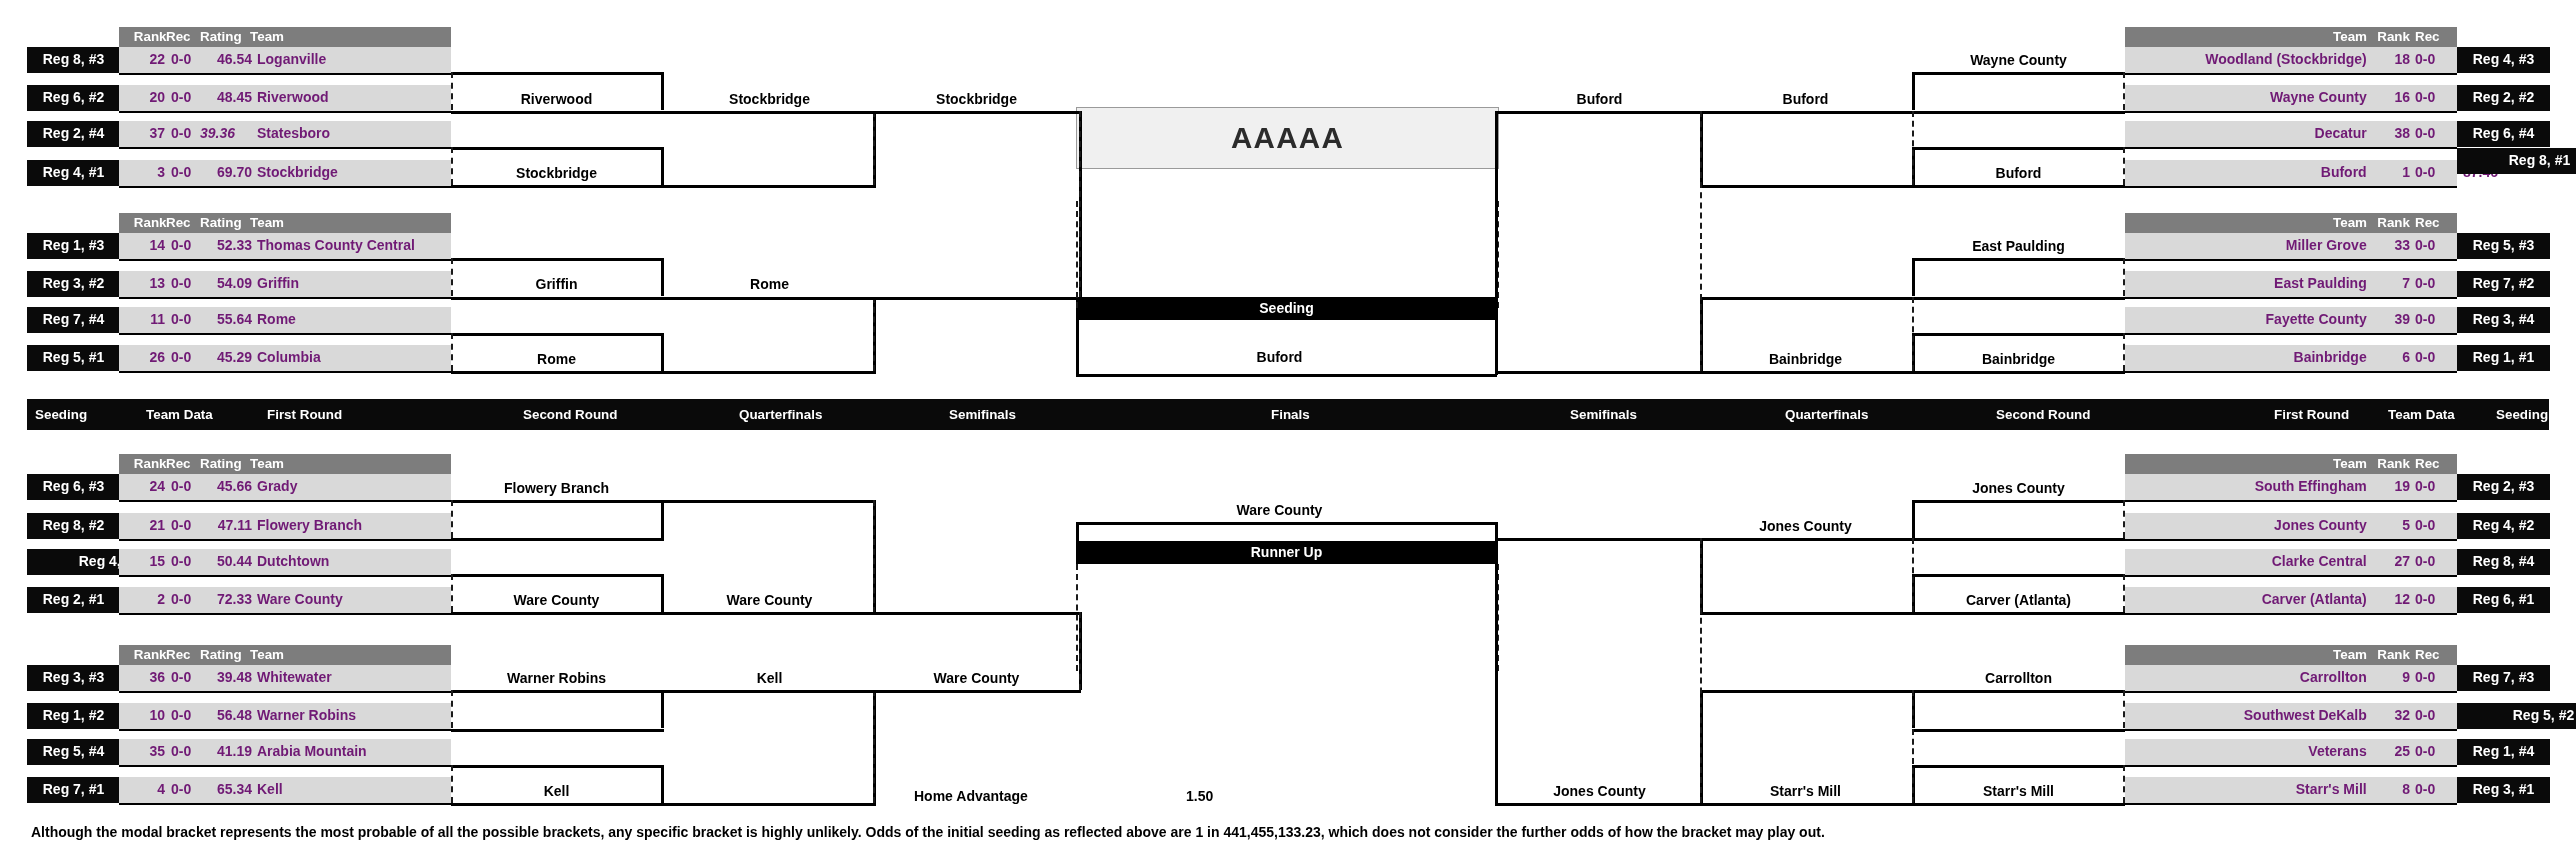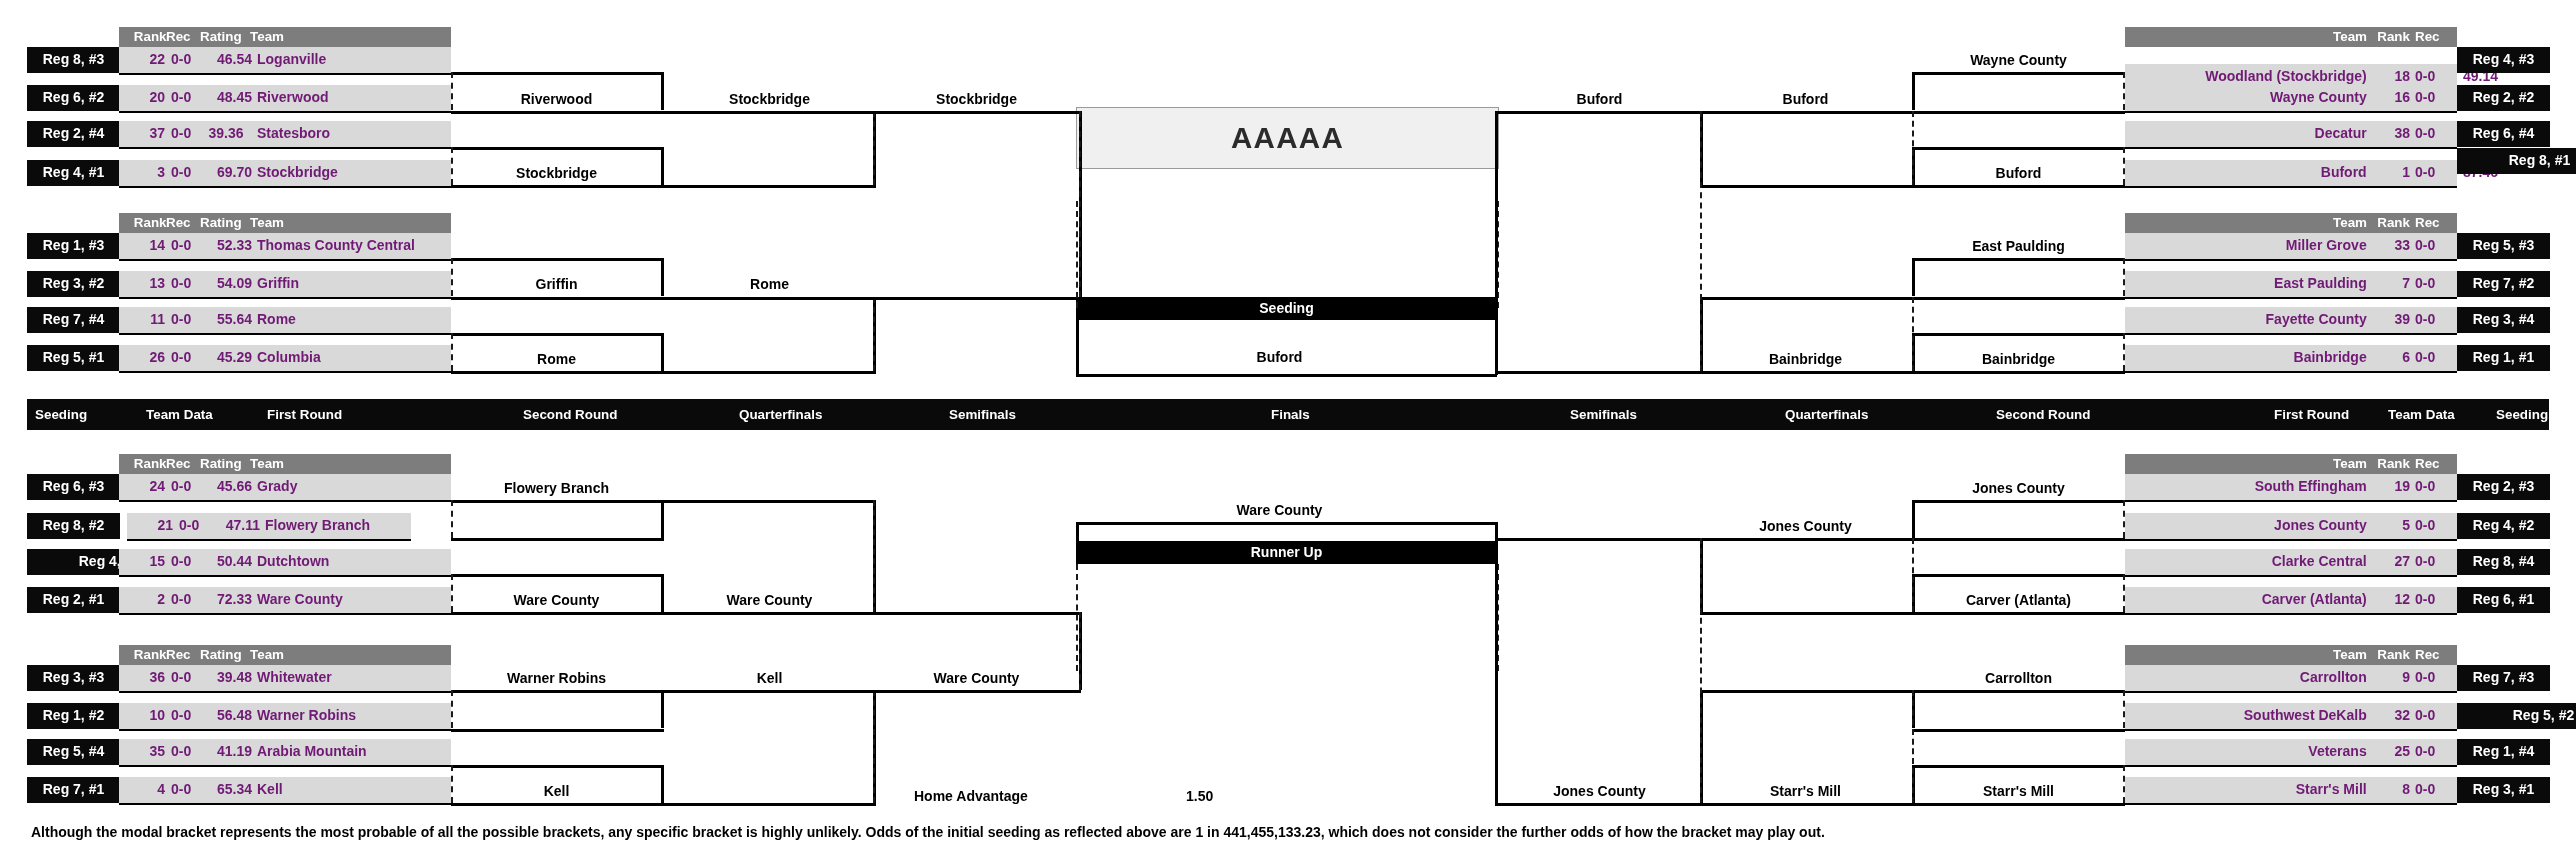--- a/index.html
+++ b/index.html
@@ -114,21 +114,21 @@
     <div class="trow" style="left: 119px; top: 85px; width: 332px;">
       <span style="left: 12px; width: 34px; text-align: right;">20</span>
       <span style="left: 52px; width: 29.5px; text-align: left;">0-0</span>
       <span style="left: 81px; width: 52px; text-align: right;">48.45</span>
       <span style="left: 138px; width: 191px; text-align: left;">Riverwood</span>
     </div>
     <div class="seedbox" style="left: 27px; top: 121px;">Reg 2, #4</div>
     <div class="trow" style="left: 119px; top: 121px; width: 332px;">
       <span style="left: 12px; width: 34px; text-align: right;">37</span>
       <span style="left: 52px; width: 29.5px; text-align: left;">0-0</span>
-      <span style="left: 81px; width: 52px; text-align: center;">39.36</span>
+      <span style="left: 81px; width: 52px; text-align: left; font-style: italic;">39.36</span>
       <span style="left: 138px; width: 191px; text-align: left;">Statesboro</span>
     </div>
     <div class="seedbox" style="left: 27px; top: 160px;">Reg 4, #1</div>
     <div class="trow" style="left: 119px; top: 160px; width: 332px;">
       <span style="left: 12px; width: 34px; text-align: right;">3</span>
       <span style="left: 52px; width: 29.5px; text-align: left;">0-0</span>
       <span style="left: 81px; width: 52px; text-align: right;">69.70</span>
       <span style="left: 138px; width: 191px; text-align: left;">Stockbridge</span>
     </div>
     <div class="thead" style="left: 119px; top: 213px; width: 332px;">
@@ -172,21 +172,21 @@
       <span style="left: 131px;">Team</span>
     </div>
     <div class="seedbox" style="left: 27px; top: 474px;">Reg 6, #3</div>
     <div class="trow" style="left: 119px; top: 474px; width: 332px;">
       <span style="left: 12px; width: 34px; text-align: right;">24</span>
       <span style="left: 52px; width: 29.5px; text-align: left;">0-0</span>
       <span style="left: 81px; width: 52px; text-align: right;">45.66</span>
       <span style="left: 138px; width: 191px; text-align: left;">Grady</span>
     </div>
     <div class="seedbox" style="left: 27px; top: 513px;">Reg 8, #2</div>
-    <div class="trow" style="left: 119px; top: 513px; width: 284px; margin-left: 8px;">
+    <div class="trow" style="left: 119px; top: 513px; width: 332px;">
       <span style="left: 12px; width: 34px; text-align: right;">21</span>
       <span style="left: 52px; width: 29.5px; text-align: left;">0-0</span>
       <span style="left: 81px; width: 52px; text-align: right;">47.11</span>
       <span style="left: 138px; width: 191px; text-align: left;">Flowery Branch</span>
     </div>
     <div class="seedbox" style="left: 27px; top: 549px; padding-left: 36px;">Reg 4, #4</div>
     <div class="trow" style="left: 119px; top: 549px; width: 332px;">
       <span style="left: 12px; width: 34px; text-align: right;">15</span>
       <span style="left: 52px; width: 29.5px; text-align: left;">0-0</span>
       <span style="left: 81px; width: 52px; text-align: right;">50.44</span>
@@ -232,21 +232,21 @@
       <span style="left: 52px; width: 29.5px; text-align: left;">0-0</span>
       <span style="left: 81px; width: 52px; text-align: right;">65.34</span>
       <span style="left: 138px; width: 191px; text-align: left;">Kell</span>
     </div>
     <div class="thead" style="left: 2125px; top: 27px; width: 332px;">
       <span style="left: 168px; width: 74px; text-align: right;">Team</span>
       <span style="left: 246px; width: 39px; text-align: right;">Rank</span>
       <span style="left: 290px; width: 29.5px; text-align: left;">Rec</span>
       <span style="left: 321px; width: 52px; text-align: right;">Rating</span>
     </div>
-    <div class="trow" style="left: 2125px; top: 64px; width: 332px;">
+    <div class="trow" style="left: 2125px; top: 47px; width: 332px;">
       <span style="left: 6.7px; width: 235px; text-align: right;">Woodland (Stockbridge)</span>
       <span style="left: 246px; width: 39px; text-align: right;">18</span>
       <span style="left: 290px; width: 29.5px; text-align: left;">0-0</span>
       <span style="left: 321px; width: 52px; text-align: right;">49.14</span>
     </div>
     <div class="trow" style="left: 2125px; top: 85px; width: 332px;">
       <span style="left: 6.7px; width: 235px; text-align: right;">Wayne County</span>
       <span style="left: 246px; width: 39px; text-align: right;">16</span>
       <span style="left: 290px; width: 29.5px; text-align: left;">0-0</span>
       <span style="left: 321px; width: 52px; text-align: right;">49.81</span>

